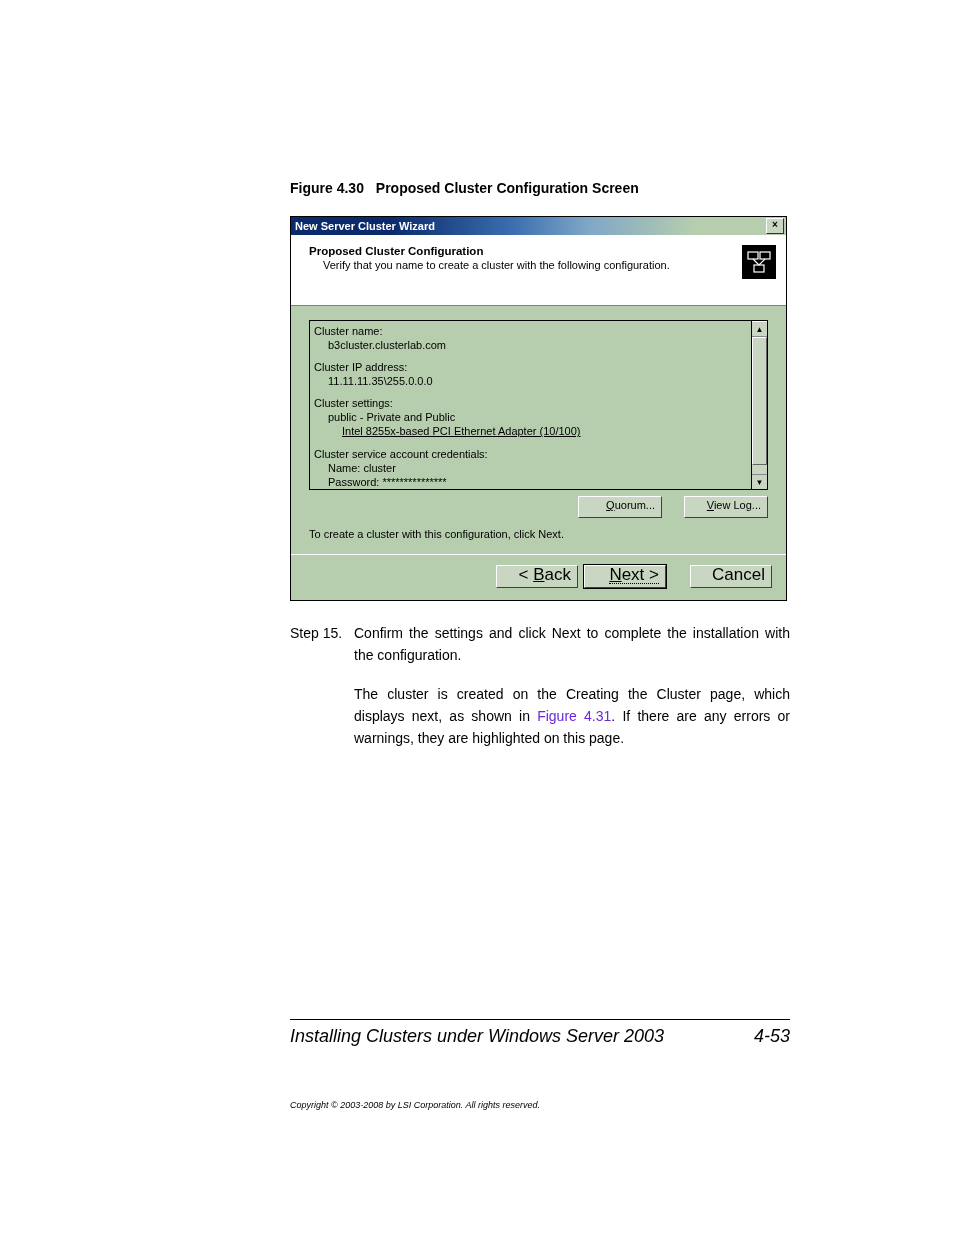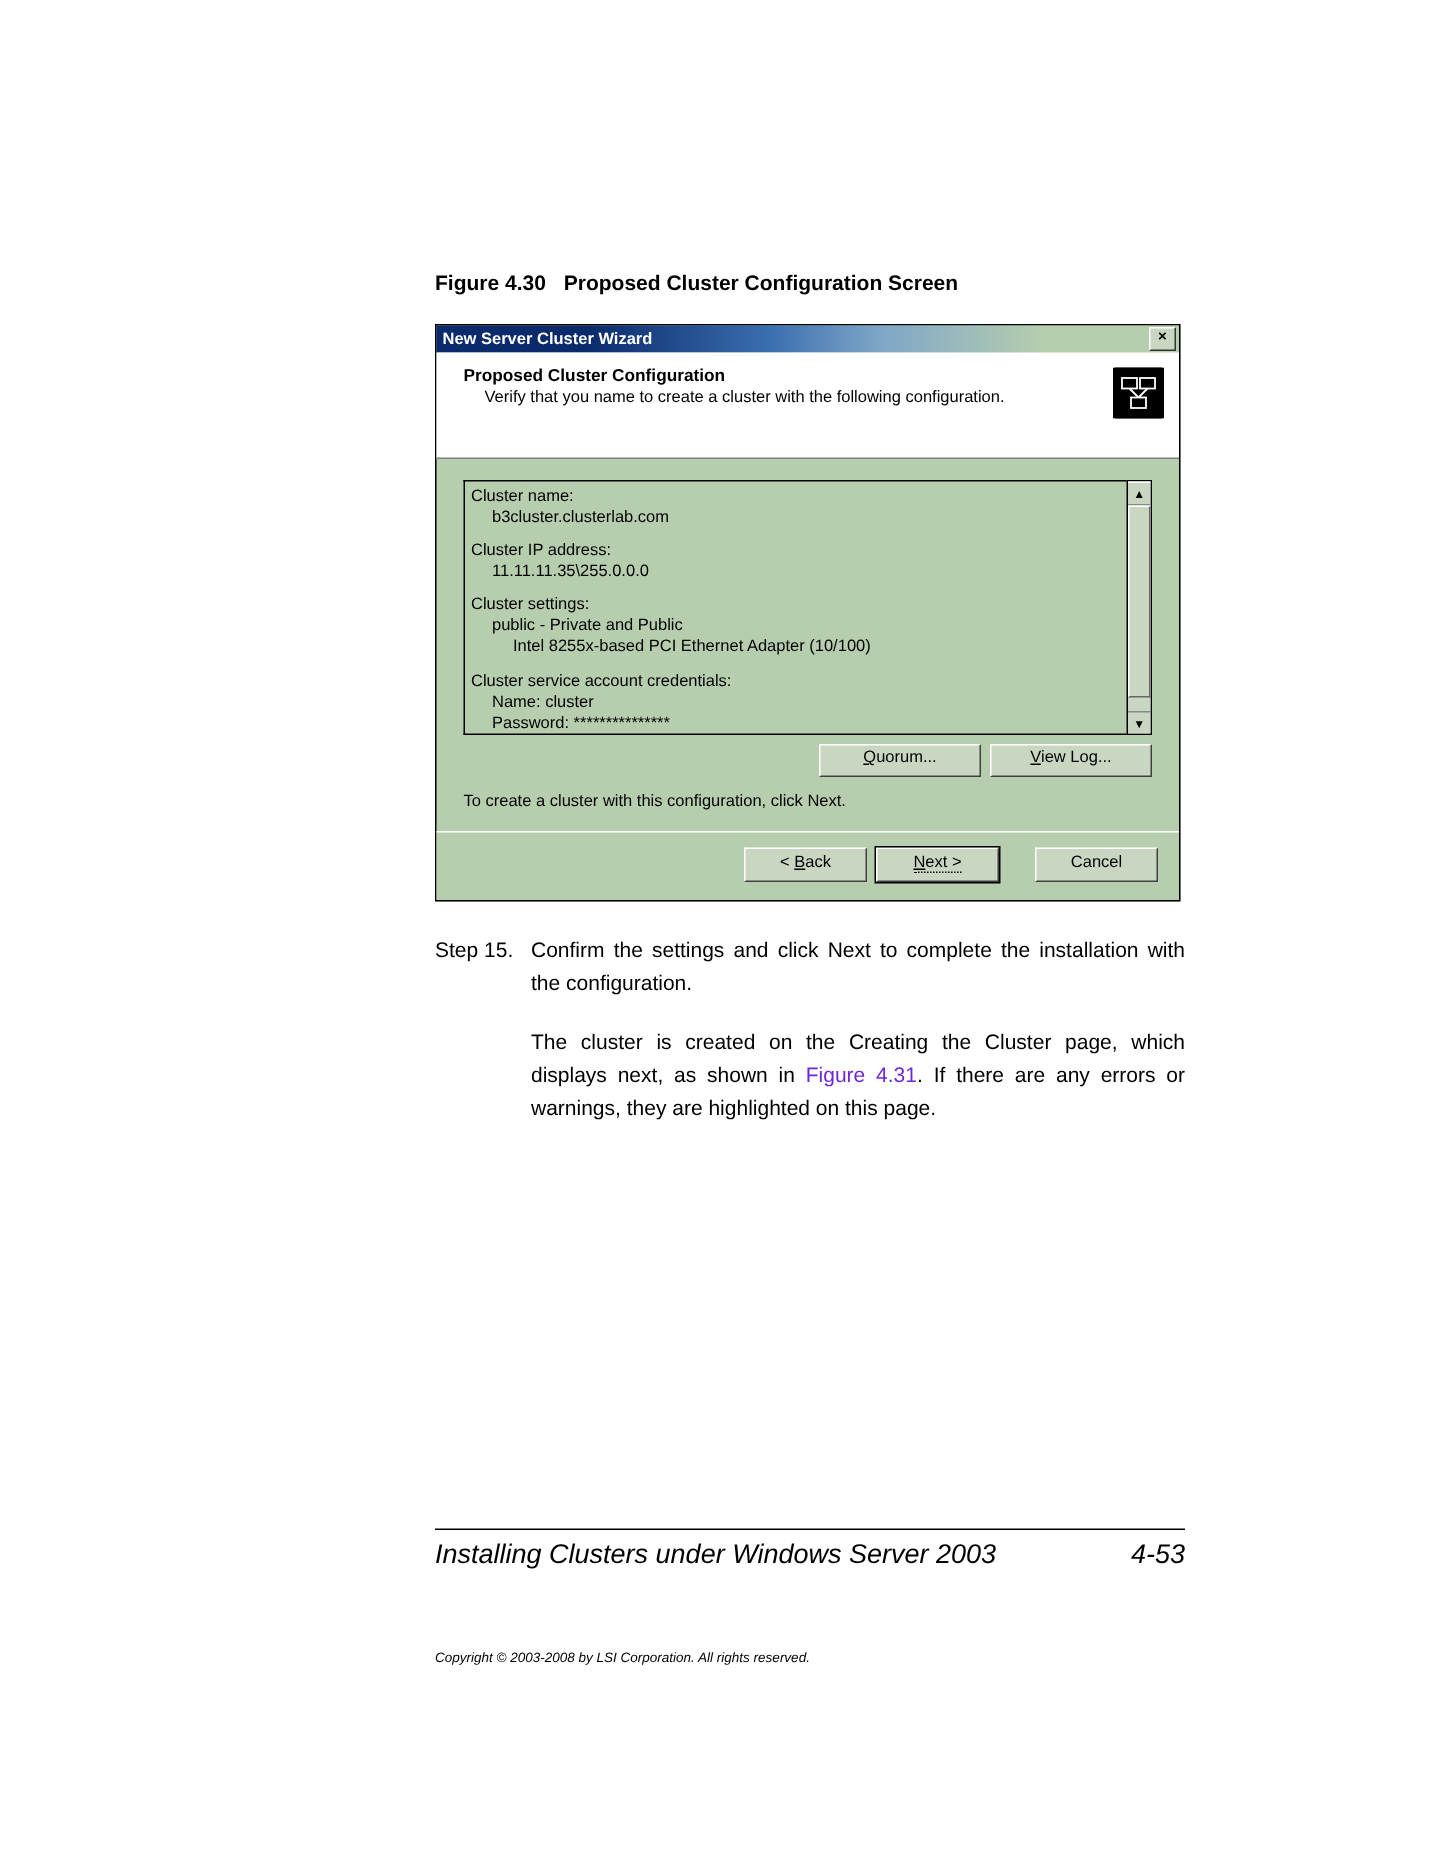--- a/index.html
+++ b/index.html
@@ -92,21 +92,21 @@
     border: 1px solid #000;
     border-right: none;
     padding: 3px 4px 1px 4px;
     font-size: 11px;
     line-height: 1.28;
     height: 164px;
     overflow: hidden;
   }
   .config-box .l0 { margin-left: 0; }
   .config-box .l1 { margin-left: 14px; }
-  .config-box .l2 { margin-left: 28px; white-space: nowrap; }
+  .config-box .l2 { margin-left: 28px; white-space: nowrap; text-decoration: underline; }
   .config-box .grp { margin-bottom: 8px; }
   .config-box .grp.last { margin-bottom: 0; }
   .scroll {
     width: 15px;
     border: 1px solid #000;
     display: flex;
     flex-direction: column;
   }
   .scroll .arrow {
     height: 14px;
@@ -145,22 +145,23 @@
   }
   .win-btn {
     min-width: 70px;
     height: 20px;
     background: #c9d6c2;
     border: 1px solid #fff;
     border-right-color: #404040;
     border-bottom-color: #404040;
     font-size: 11px;
     line-height: 17px;
-    text-align: center;
-    padding: 0 18px;
+    text-align: right;
+    padding: 0 6px;
+    margin-left: 16px;
   }
   .win-btn .ul { text-decoration: underline; }
 
   .instruction {
     font-size: 11px;
     margin-top: 10px;
   }
 
   .footer-bar {
     border-top: 1px solid #fff;
@@ -170,23 +171,23 @@
     justify-content: flex-end;
     gap: 6px;
   }
   .nav-btn {
     min-width: 68px;
     height: 21px;
     background: #c9d6c2;
     border: 1px solid #fff;
     border-right-color: #404040;
     border-bottom-color: #404040;
-    font-size: 11px;
+    font-size: 17px;
     line-height: 18px;
-    text-align: center;
+    text-align: right;
     padding: 0 6px;
     margin-left: 0;
   }
   .nav-btn.next {
     outline: 1px solid #000;
     outline-offset: 0px;
   }
   .nav-btn.cancel { margin-left: 18px; }
   .nav-btn .ul { text-decoration: underline; }
   .dotted { border-bottom: 1px dotted #000; display:inline-block; line-height: 1; }

